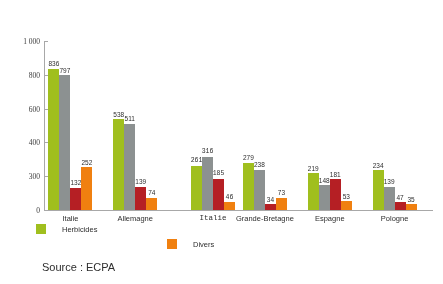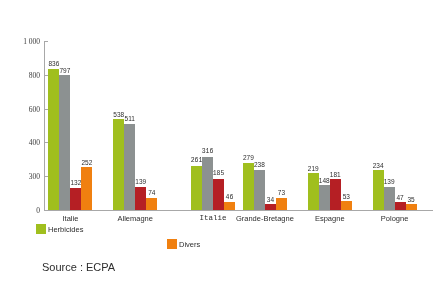--- a/index.html
+++ b/index.html
@@ -134,21 +134,21 @@
     align-items: center;
   }
   .legend-item.col1 { left: 0; }
   .legend-item.col2 { left: 131px; }
   .legend-swatch {
     width: 10px;
     height: 10px;
     display: inline-block;
   }
   .legend-label {
-    margin-left: 2px;
+    margin-left: 16px;
     font-size: 7.5px;
     color: #2e2e2e;
     white-space: nowrap;
   }
 
   #source-note {
     position: absolute;
     left: 42px;
     top: 261px;
     font-size: 11px;

